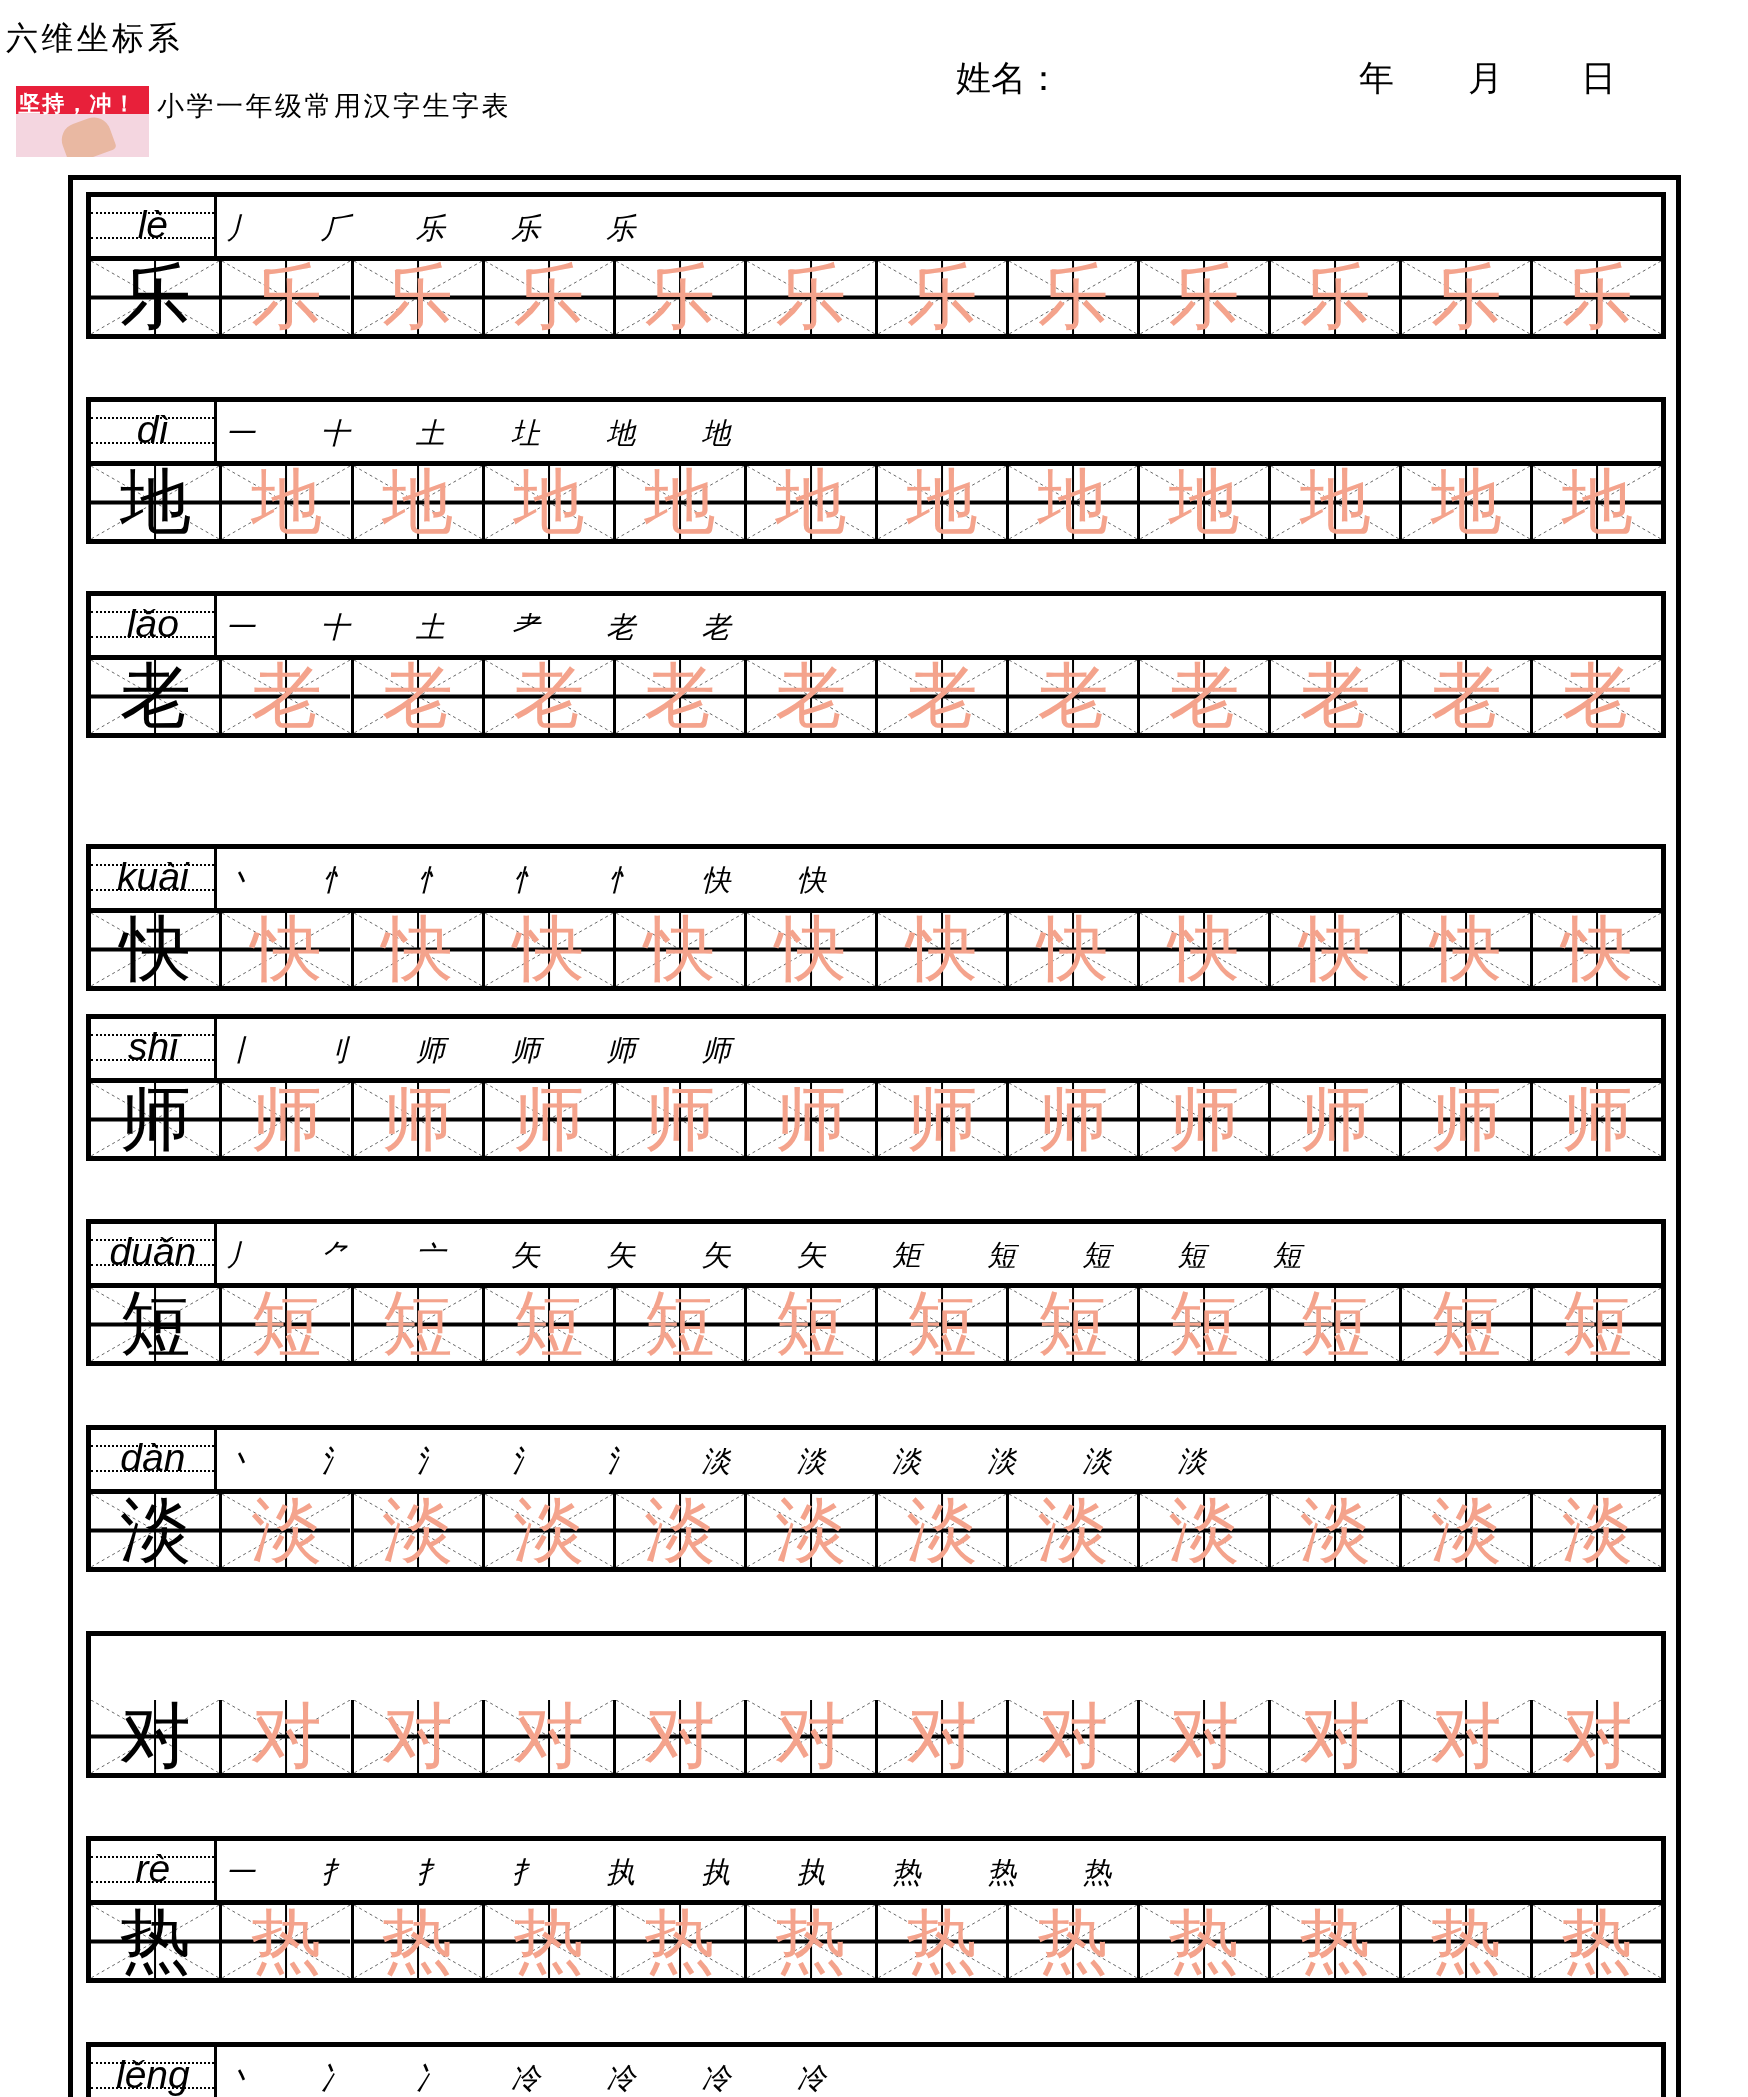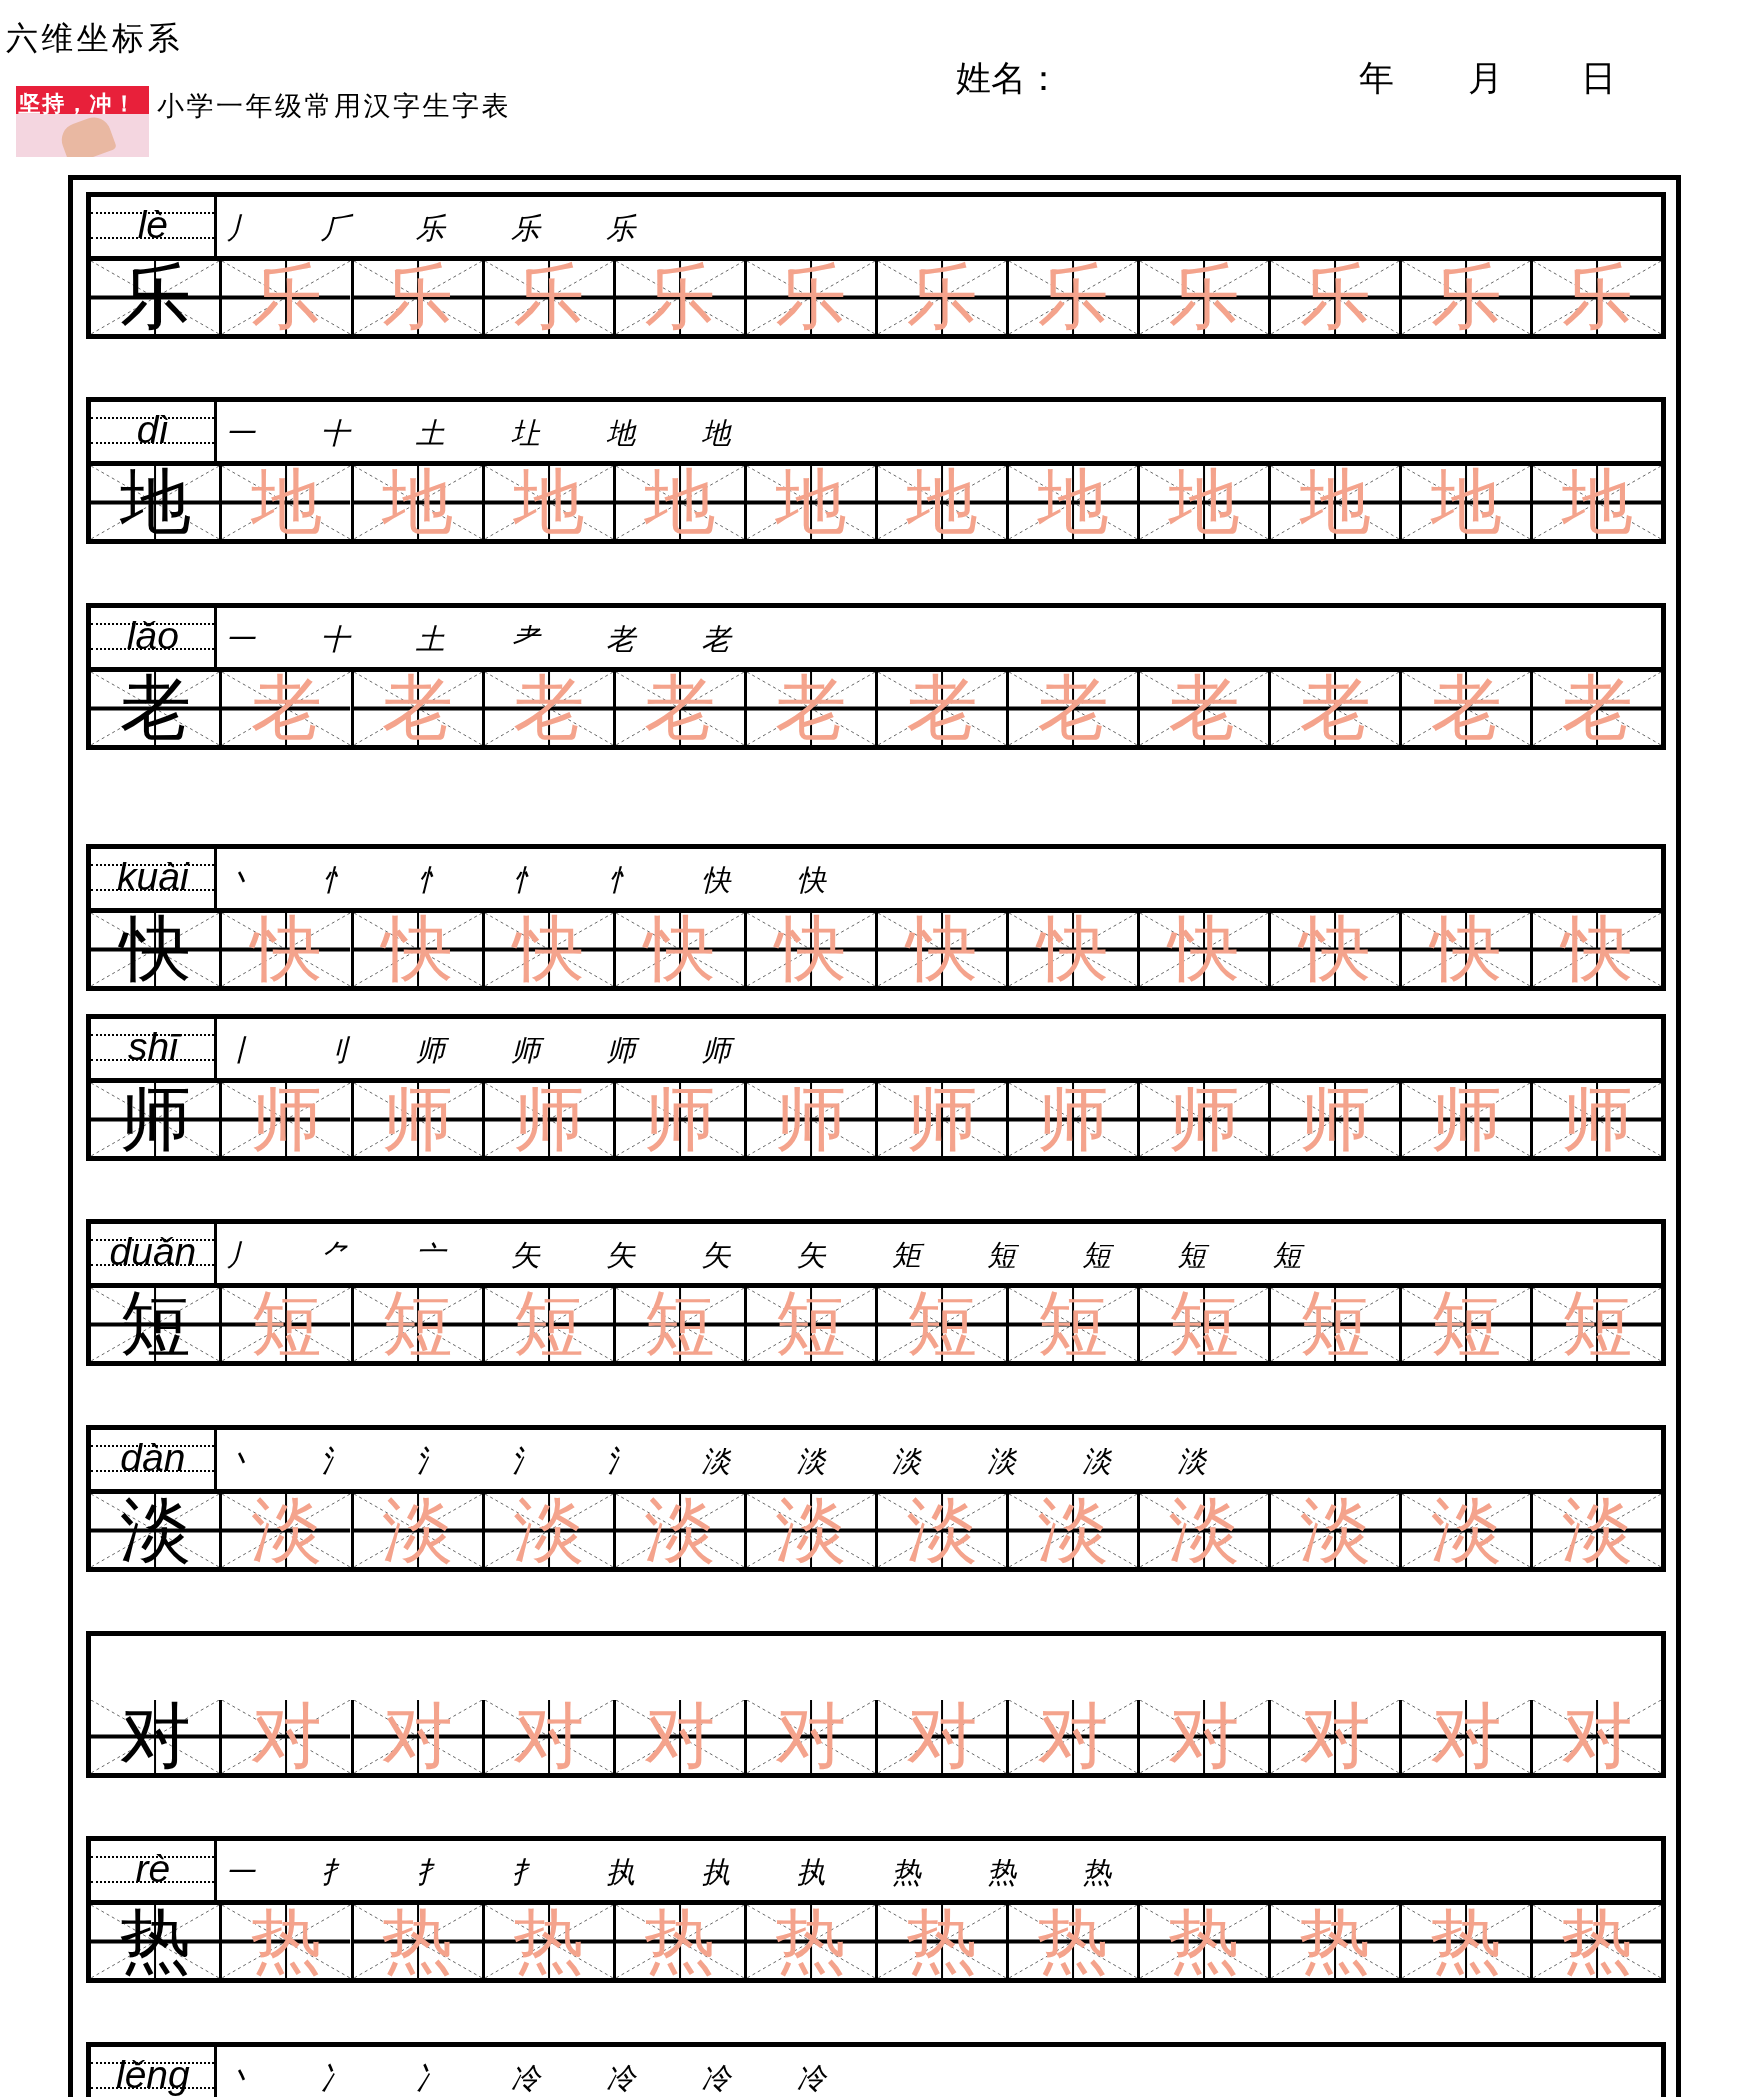--- a/index.html
+++ b/index.html
@@ -274,21 +274,21 @@
           <svg viewBox="0 0 100 100" preserveAspectRatio="none">
             <line x1="0" y1="0" x2="100" y2="100" stroke="#000" stroke-width="0.6" stroke-dasharray="3,3" vector-effect="non-scaling-stroke"></line>
             <line x1="100" y1="0" x2="0" y2="100" stroke="#000" stroke-width="0.6" stroke-dasharray="3,3" vector-effect="non-scaling-stroke"></line>
             <line x1="50" y1="0" x2="50" y2="100" stroke="#000" stroke-width="2" vector-effect="non-scaling-stroke"></line>
             <line x1="0" y1="50" x2="100" y2="50" stroke="#000" stroke-width="4" vector-effect="non-scaling-stroke"></line>
           </svg>
           <div class="ch trace">地</div>
         </div>
       </div>
     </div>
-    <div class="rowblk" style="top: 423px; padding-left: 28px;">
+    <div class="rowblk" style="top: 411px; padding-left: 28px;">
       <div class="pyrow">
         <div class="pybox">
           <div class="dl" style="top:15px"></div>
           <div class="dl" style="top:40px"></div>
           <div class="py">lǎo</div>
         </div>
         <div class="strokes">一 十 土 耂 老 老</div>
       </div>
       <div class="cells">
         <div class="cell">

